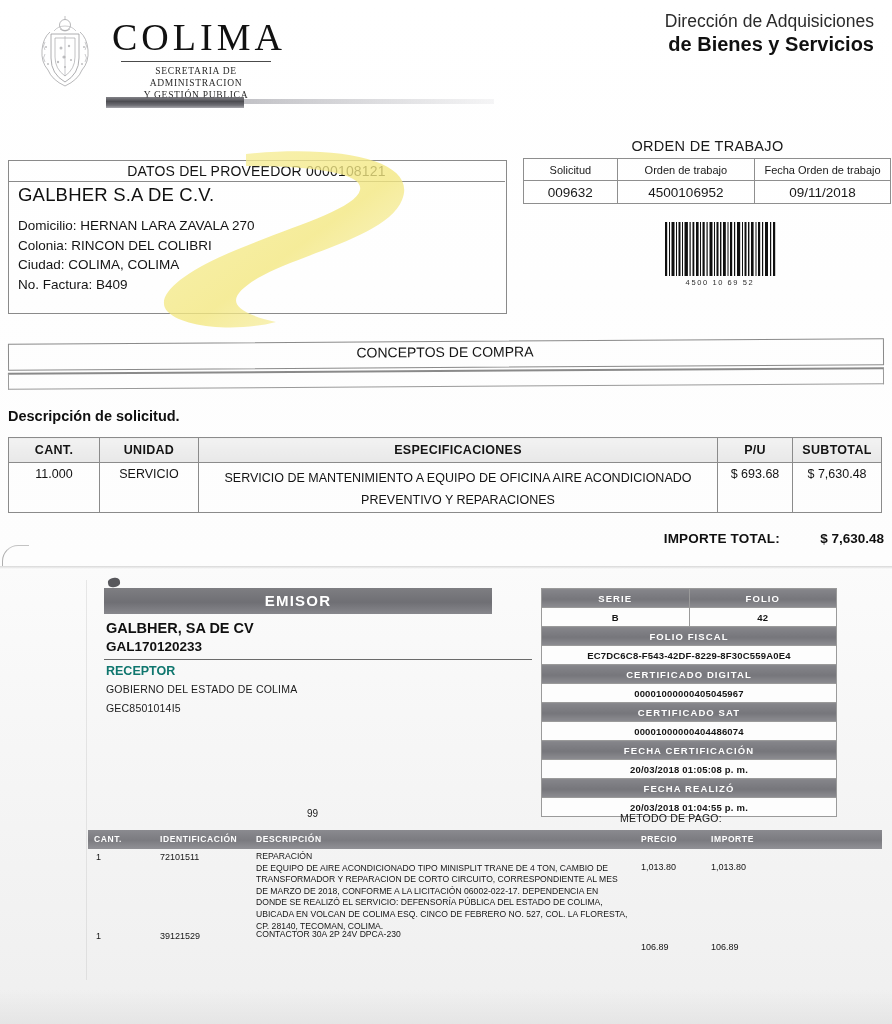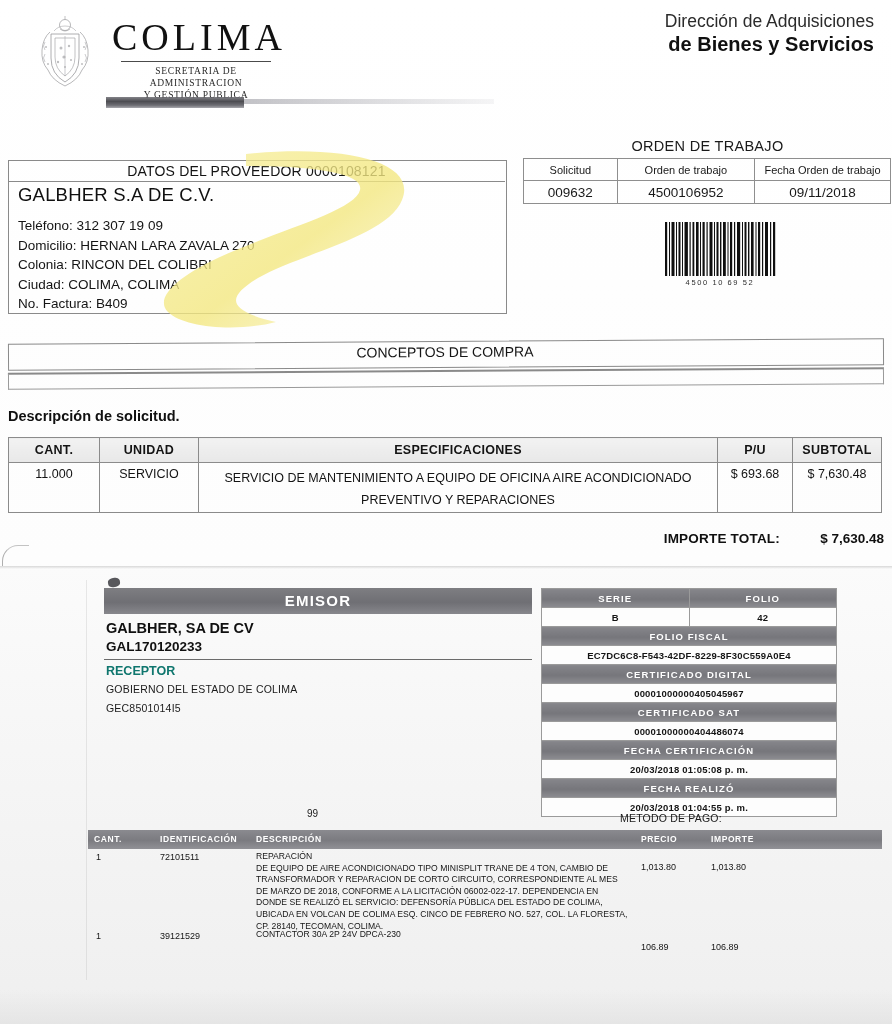--- a/index.html
+++ b/index.html
@@ -162,21 +162,21 @@
     border-radius:60% 0 0 0;opacity:.8;
   }
 
   
   #cfdi{
     left:0px;top:566px;width:892px;height:458px;
     background:linear-gradient(180deg,#fbfbfb 0%,#f6f6f6 40%,#efefef 100%);
   }
 
   #emisor-bar{
-    left:104px;top:588px;width:428px;height:26px;
+    left:104px;top:588px;width:388px;height:26px;
     background:linear-gradient(180deg,#7e7e82 0%,#6f6f74 55%,#87878c 100%);
     color:#fff;font-size:15px;font-weight:bold;letter-spacing:1.2px;
     text-align:center;line-height:26px;
   }
   #emisor-mark{
     left:108px;top:578px;width:12px;height:9px;
     background:#3b3b3f;border-radius:40%;opacity:.85;
     transform:rotate(-12deg);
   }
   #emisor-name{left:106px;top:620px;font-size:14.5px;font-weight:bold;color:#101010;}
@@ -350,24 +350,20 @@
     </g>
   </svg>
   <div id="barcode-num">4500 10 69 52</div>
 </div>
 
 <div class="abs" id="prov-box"></div>
 <div class="abs" id="prov-title">DATOS DEL PROVEEDOR 0000108121</div>
 <div class="abs" id="prov-name">GALBHER S.A DE C.V.</div>
 <div class="abs" id="prov-lines">
   <div>
-    <span class="lbl">Teléfono:</span>
-    <span>312 307 19 09</span>
-  </div>
-  <div>
     <span class="lbl">Domicilio:</span>
     <span>HERNAN LARA ZAVALA 270</span>
   </div>
   <div>
     <span class="lbl">Colonia:</span>
     <span>RINCON DEL COLIBRI</span>
   </div>
   <div>
     <span class="lbl">Ciudad:</span>
     <span>COLIMA, COLIMA</span>

